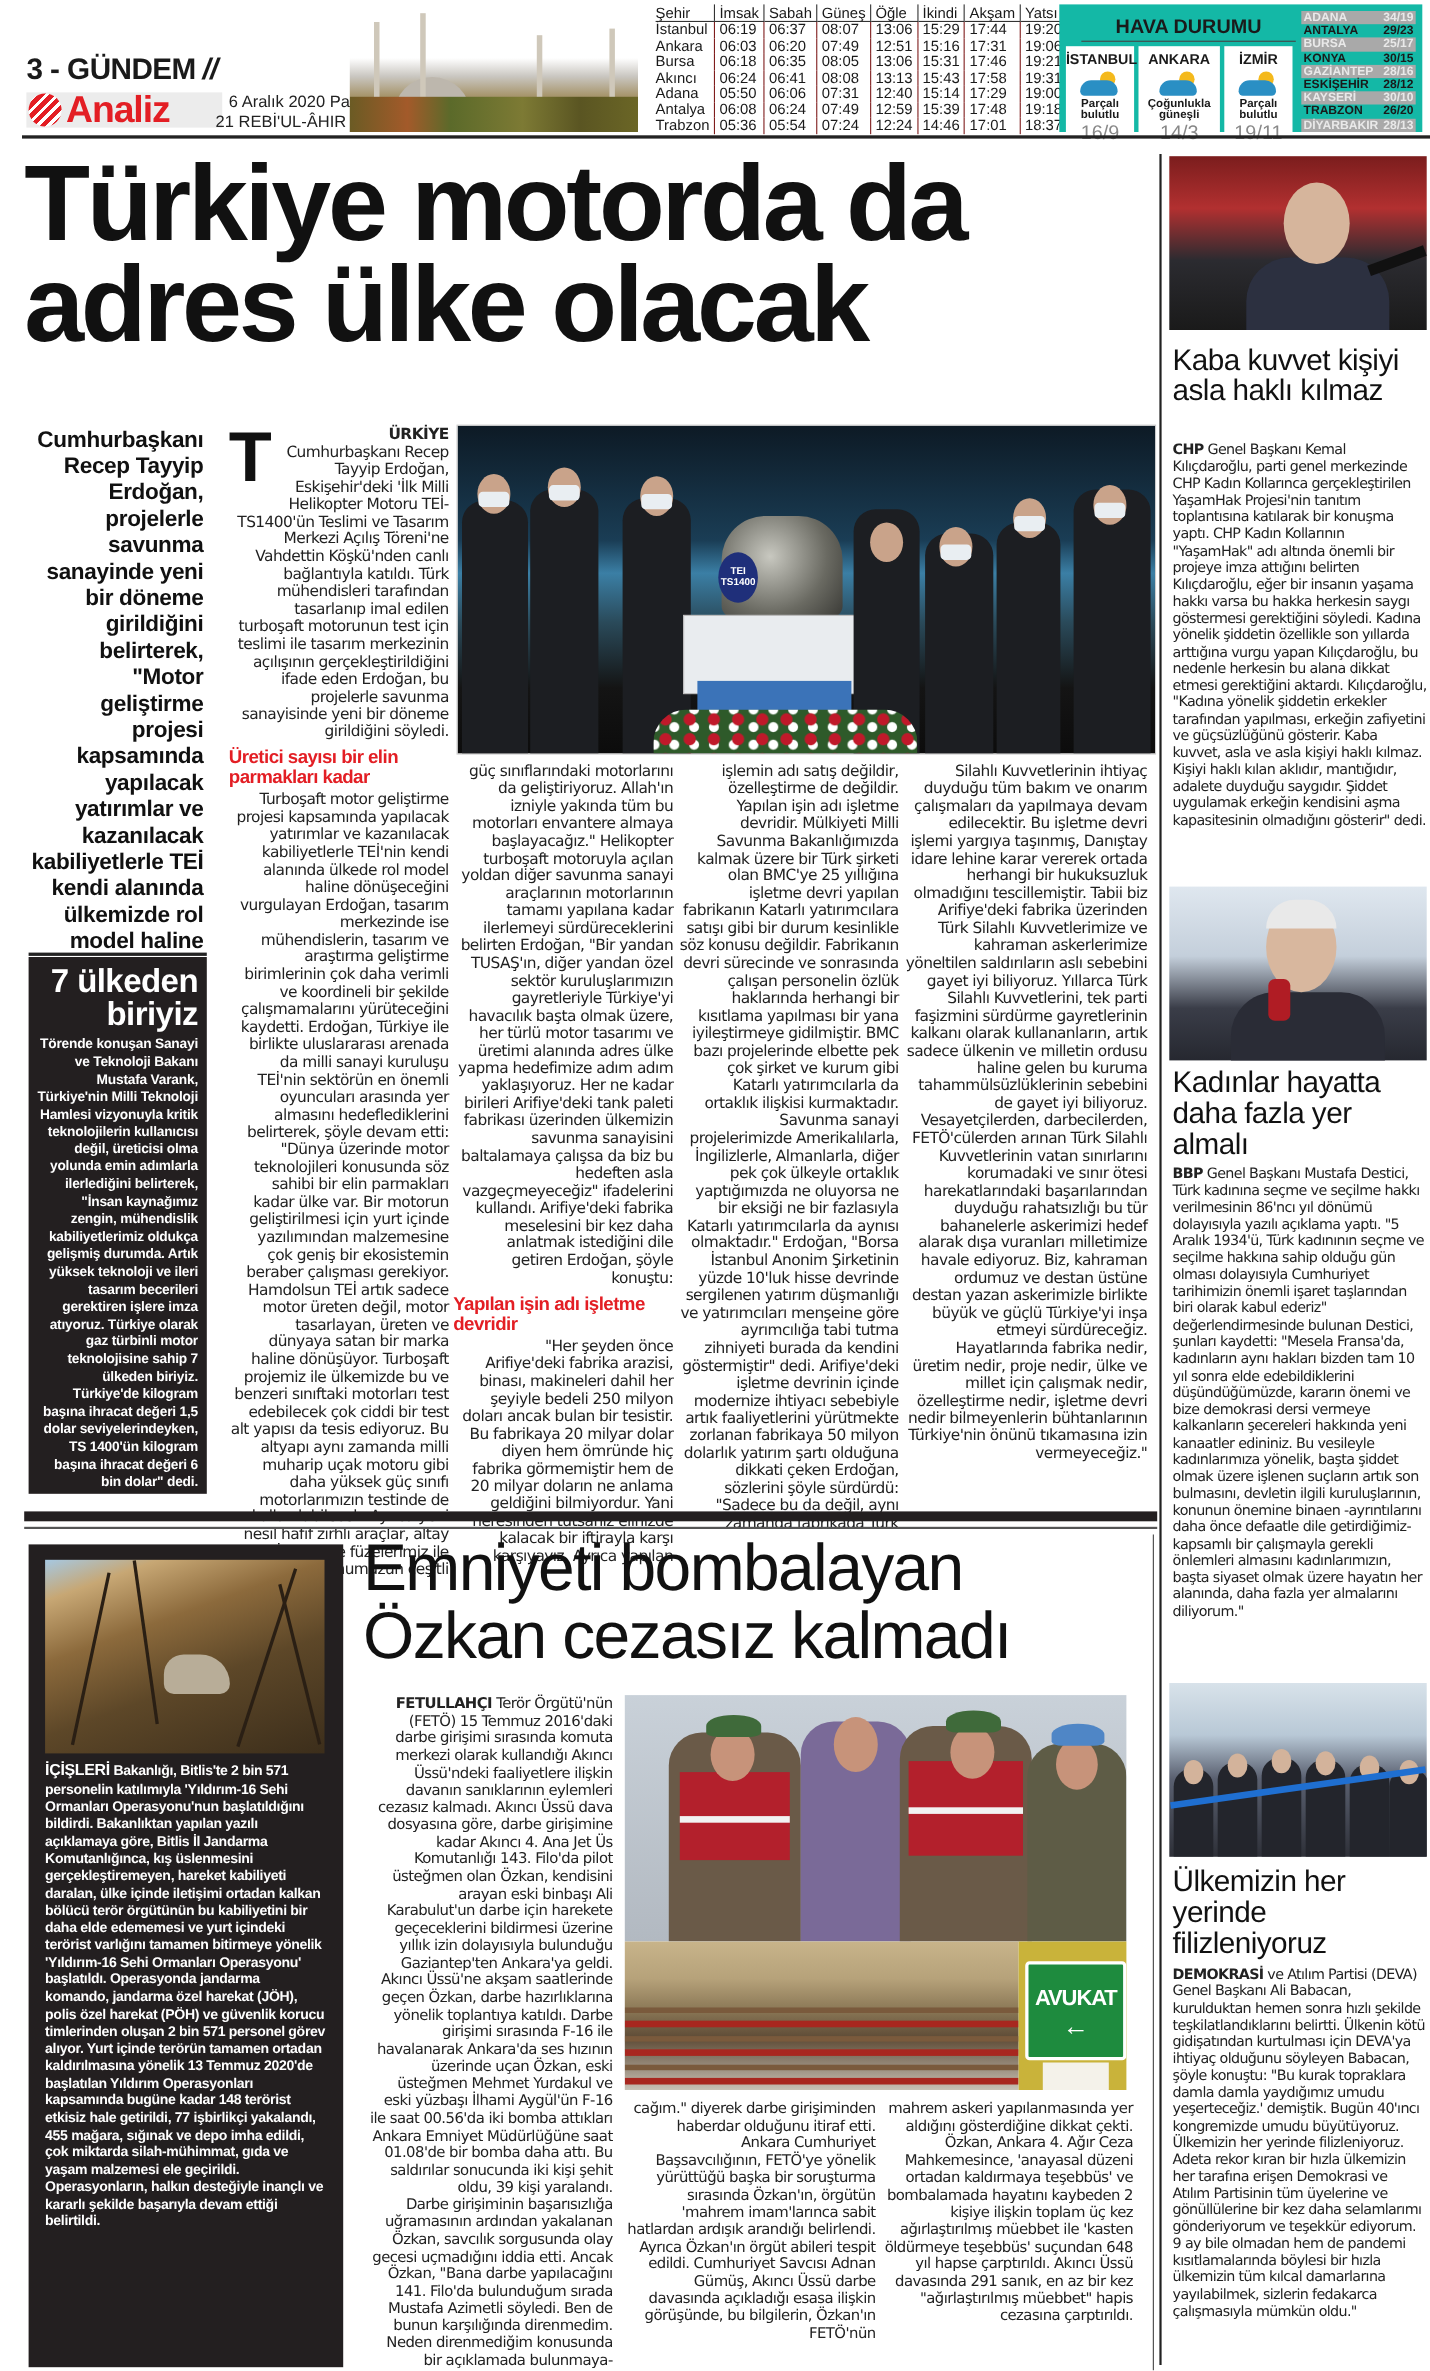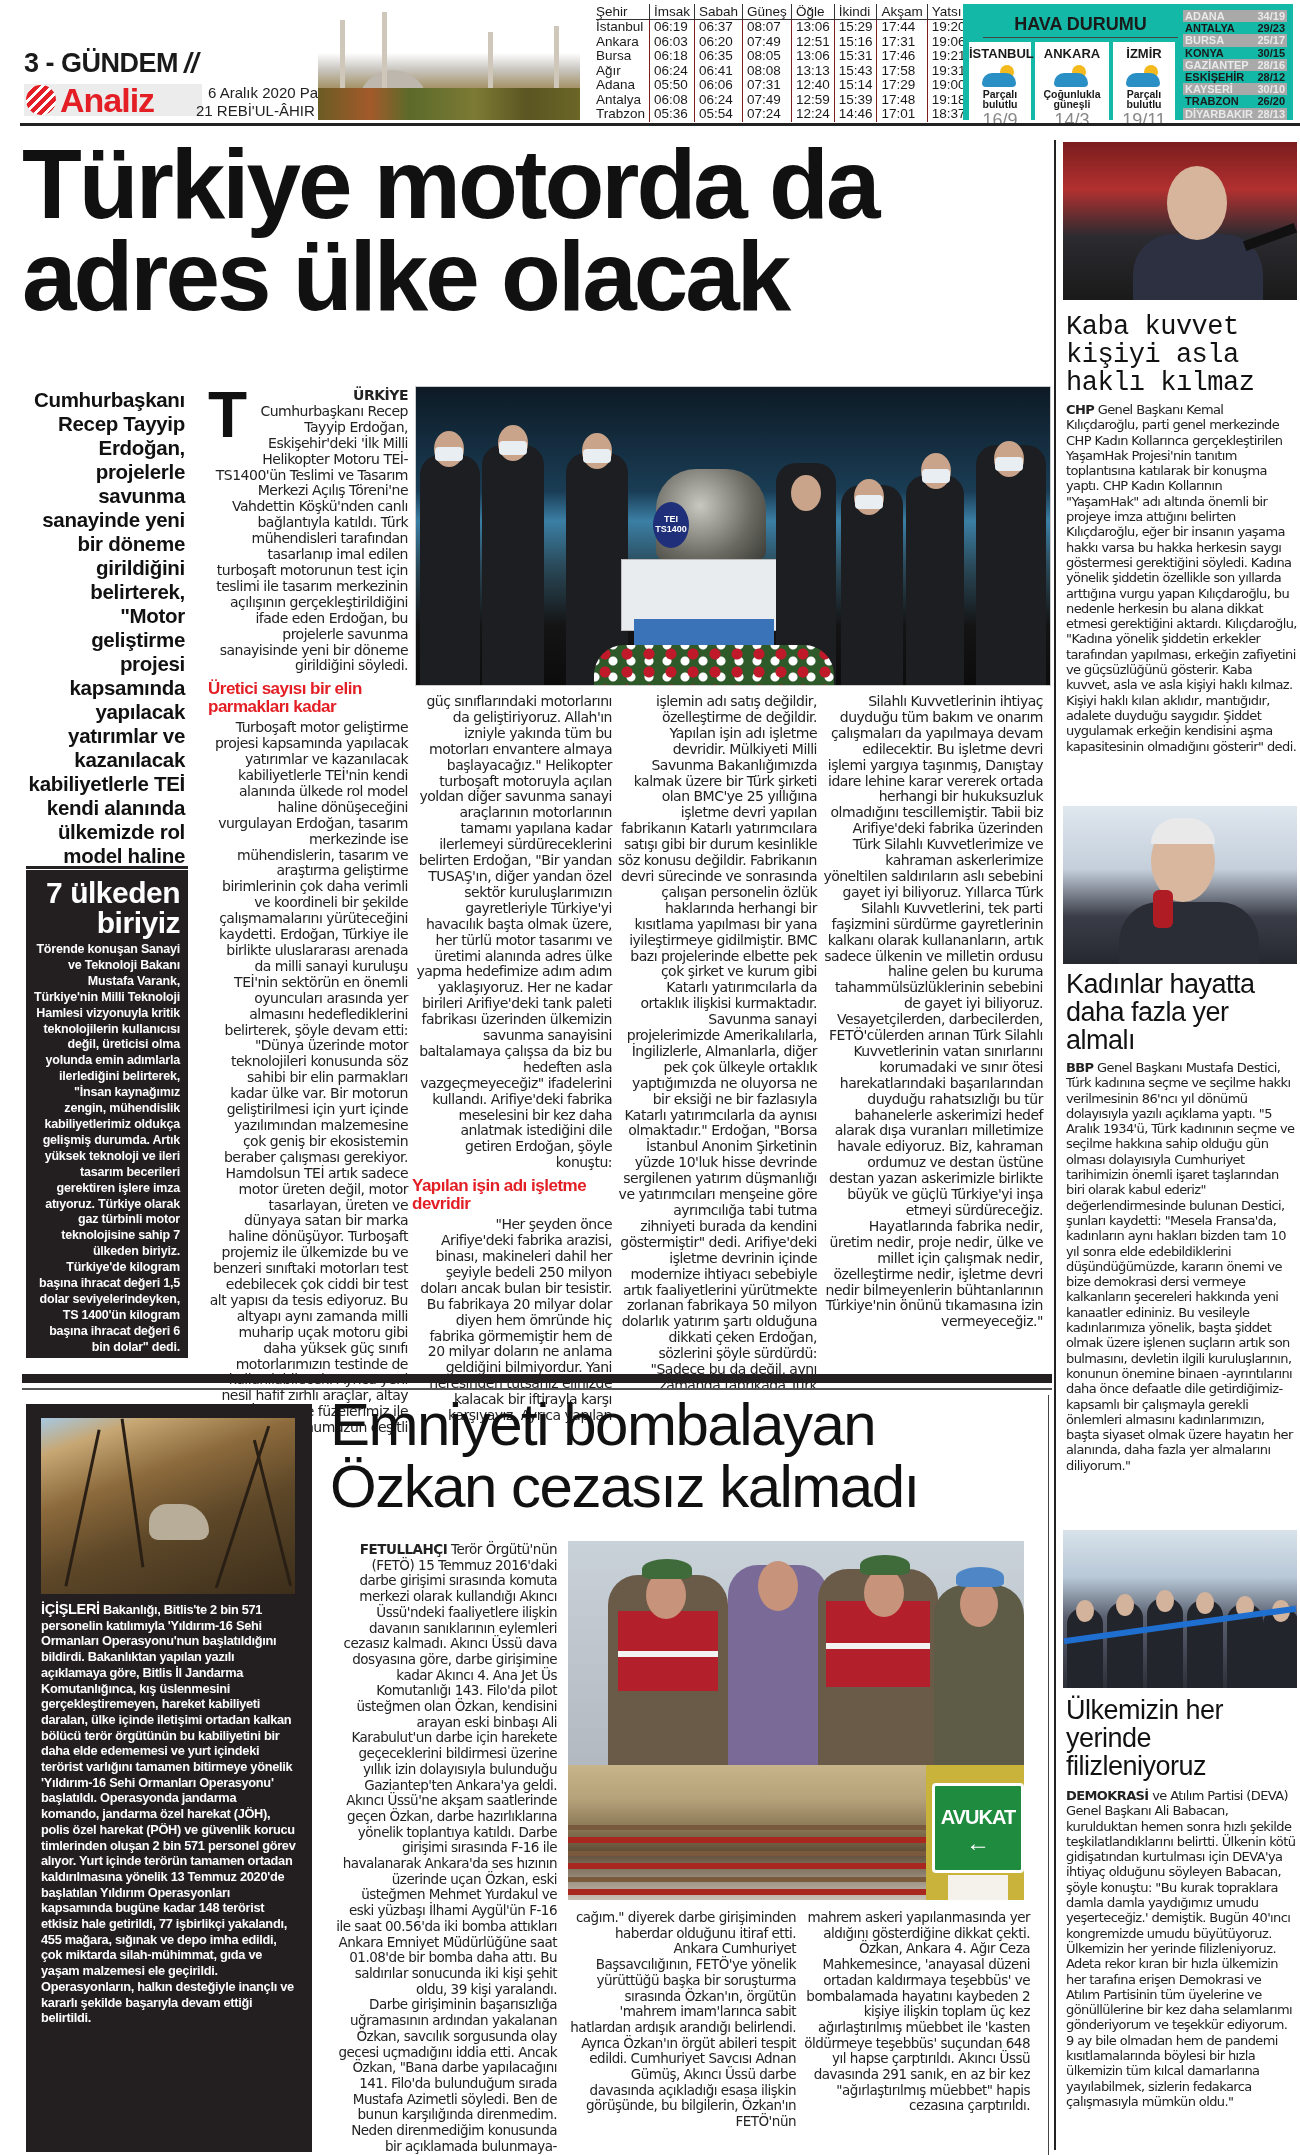--- a/index.html
+++ b/index.html
@@ -75,21 +75,21 @@
   .photo1 .badge { position: absolute; left: 237px; top: 115px; width: 36px; height: 46px; border-radius: 50%; background: #1f2f7a; color: #fff; font: 700 9px "Liberation Sans", sans-serif; text-align: center; padding-top: 12px; }
   .photo1 .flowers { position: absolute; left: 178px; bottom: 0; width: 240px; height: 40px; background: radial-gradient(circle,#c0192a 0 5px,transparent 6px) 0 0/22px 18px, radial-gradient(circle,#fff 0 4px,transparent 5px) 10px 8px/18px 16px, #2e5a2a; border-radius: 30px 30px 0 0; }
 
   
   .rphoto1 { left: 1063px; top: 142px; width: 234px; height: 158px; background: linear-gradient(180deg,#7b1d1d 0%,#b23030 30%,#2b2b30 60%,#1a1a1a 100%); overflow: hidden; }
   .rphoto1 .head { position: absolute; left: 104px; top: 24px; width: 60px; height: 74px; border-radius: 50%; background: #d6b59c; }
   .rphoto1 .body { position: absolute; left: 70px; top: 92px; width: 130px; height: 70px; background: #2c3040; border-radius: 40px 40px 0 0; }
   .rphoto1 .mic { position: absolute; left: 180px; top: 90px; width: 54px; height: 10px; background: #111; transform: rotate(-20deg); }
   .rhead { font: 400 27px "Liberation Sans", sans-serif; line-height: 28px; color: #111; letter-spacing: -0.5px; }
   .rcol { font: 13px "DejaVu Sans", sans-serif; line-height: 15.3px; color: #222; letter-spacing: -0.6px; }
-  .rh1 { left: 1066px; top: 313px; width: 230px; font-family: Liberation Mono, monospace; }
+  .rh1 { left: 1066px; top: 313px; width: 230px; }
   .rb1 { left: 1066px; top: 402px; width: 232px; }
   .rphoto2 { left: 1063px; top: 806px; width: 234px; height: 158px; background: linear-gradient(180deg,#dfe7ef 0%,#c4cfdb 40%,#3a3d48 70%,#262830 100%); overflow: hidden; }
   .rphoto2 .head { position: absolute; left: 88px; top: 14px; width: 64px; height: 82px; border-radius: 50%; background: #d8b79e; }
   .rphoto2 .hair { position: absolute; left: 88px; top: 12px; width: 64px; height: 26px; border-radius: 32px 32px 0 0; background: #e9e9e9; }
   .rphoto2 .body { position: absolute; left: 56px; top: 96px; width: 140px; height: 70px; background: #2a2c36; border-radius: 40px 40px 0 0; }
   .rphoto2 .mic { position: absolute; left: 90px; top: 84px; width: 20px; height: 38px; background: #b01c24; border-radius: 6px; }
   .rh2 { left: 1066px; top: 970px; width: 230px; }
   .rb2 { left: 1066px; top: 1060px; width: 232px; }
   .rphoto3 { left: 1063px; top: 1530px; width: 234px; height: 158px; background: linear-gradient(180deg,#d8e2ea 0%,#b8c8d6 30%,#5a6070 55%,#2e3038 100%); overflow: hidden; }
   .rphoto3 .ribbon { position: absolute; left: 0; top: 92px; width: 234px; height: 6px; background: #1f6fd1; transform: rotate(-8deg); }
@@ -192,21 +192,21 @@
         <td>Bursa</td>
         <td>06:18</td>
         <td>06:35</td>
         <td>08:05</td>
         <td>13:06</td>
         <td>15:31</td>
         <td>17:46</td>
         <td>19:21</td>
       </tr>
       <tr>
-        <td>Ağır</td>
+        <td>Akıncı</td>
         <td>06:24</td>
         <td>06:41</td>
         <td>08:08</td>
         <td>13:13</td>
         <td>15:43</td>
         <td>17:58</td>
         <td>19:31</td>
       </tr>
       <tr>
         <td>Adana</td>

